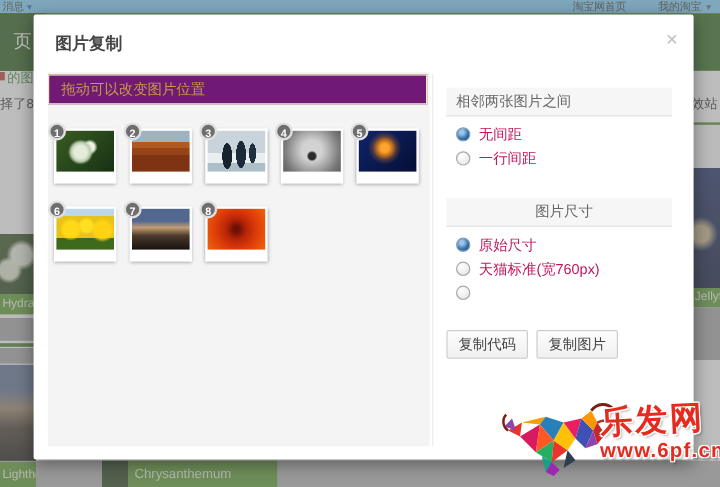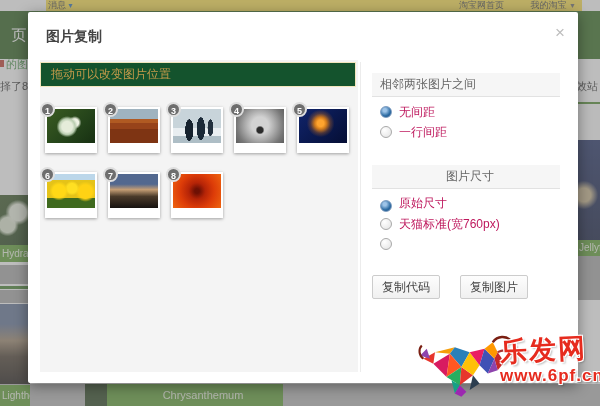--- a/index.html
+++ b/index.html
@@ -1,21 +1,21 @@
 <!DOCTYPE html>
 <html><head>
 <meta charset="utf-8">
 <style>
   html,body{margin:0;padding:0;background:#fff;}
   *{box-sizing:border-box;font-family:"Liberation Sans","DejaVu Sans",sans-serif;}
   .stage{position:relative;width:600px;height:406px;overflow:hidden;background:#fff;}
 
   
   .bg{position:absolute;inset:0;z-index:0;background:#fff;}
-  .topbar{position:absolute;left:0;top:0;width:536px;height:11px;background:#fde047;font-size:9px;color:#444;margin-left:46px;}
+  .topbar{position:absolute;left:0;top:0;width:600px;height:11px;background:#7dd3fc;font-size:9px;color:#444;}
   .topbar .left{position:absolute;left:2px;top:0;line-height:11px;}
   .topbar .arrow-blue{color:#2a6fb5;font-size:8px;}
   .topbar .r1{position:absolute;right:78px;top:0;line-height:11px;}
   .topbar .r2{position:absolute;right:6px;top:0;line-height:11px;}
   .topbar .arrow-dark{color:#666;font-size:7px;}
   .greenbar{position:absolute;left:0;top:11px;width:600px;height:48px;background:#2e6a1b;}
   .greenbar .tab{position:absolute;left:0;top:0;width:38px;height:48px;background:#265a15;color:#fff;font-size:15px;line-height:48px;text-align:center;}
   .bg-link{position:absolute;left:6px;top:57px;font-size:11px;color:#3f8f3f;}
   .bg-redmark{position:absolute;left:0;top:60px;width:4px;height:7px;background:#c0392b;}
   .bg-text1{position:absolute;left:0;top:79px;font-size:11px;color:#333;}
@@ -30,57 +30,57 @@
   .bg-graybar2{position:absolute;left:0;top:290px;width:30px;height:13px;background:#a6a6a6;}
   .bg-img-lighthouse{position:absolute;left:0;top:304px;width:30px;height:81px;
     background:linear-gradient(to bottom,#5d6f92 0 25%,#9a8469 45%,#45382a 65%,#191410 100%);}
   .lbl-lighthouse{left:0;top:385px;width:30px;height:21px;line-height:21px;}
   .bg-img-jellyfish{position:absolute;left:577px;top:140px;width:23px;height:100px;
     background:radial-gradient(circle at 30% 55%,#c8b48a 0 12%,transparent 25%),linear-gradient(#17275f,#081238);}
   .lbl-jellyfish{left:577px;top:240px;width:23px;height:16px;line-height:16px;}
   .bg-graybar3{position:absolute;left:577px;top:256px;width:23px;height:44px;background:#a6a6a6;}
   .bg-bottomstrip{position:absolute;left:0;top:384px;width:600px;height:22px;background:#b4b4b4;}
   .bg-darkgreen{position:absolute;left:85px;top:384px;width:22px;height:22px;background:#24401a;}
-  .lbl-chrys{left:107px;top:384px;width:176px;height:22px;line-height:22px;text-align:center;padding-left:16px;color:#e8f0dc;font-size:11px;}
+  .lbl-chrys{left:107px;top:384px;width:124px;height:22px;line-height:22px;text-align:left;padding-left:5px;color:#e8f0dc;font-size:11px;}
 
   
   .overlay{position:absolute;inset:0;background:rgba(128,128,128,0.52);z-index:5;}
 
   
   .modal{position:absolute;left:28px;top:12px;width:550px;height:371px;background:#fff;border-radius:2px;
     box-shadow:0 3px 14px rgba(0,0,0,.4);z-index:10;}
   .modal-title{position:absolute;left:18px;top:16px;font-size:14px;font-weight:bold;color:#444;}
   .modal-close{position:absolute;right:13px;top:12px;font-size:17px;color:#bdbdbd;cursor:pointer;line-height:1;}
   .left-panel{position:absolute;left:12px;top:48px;width:318px;height:312px;background:#f4f4f4;}
-  .notice{position:absolute;left:12px;top:50px;width:316px;height:25px;background:#14532d;border:1px solid #f2e6bd;
+  .notice{position:absolute;left:12px;top:50px;width:316px;height:25px;background:#701a75;border:1px solid #f2e6bd;
     color:#c49a4a;font-size:12px;line-height:23px;padding-left:10px;}
   .thumb{position:absolute;width:52px;height:46px;background:#fff;box-shadow:0 1px 3px rgba(0,0,0,.35);padding:2px;}
   .thumb .img{width:48px;height:34px;}
   .badge{position:absolute;left:-5px;top:-5px;width:15px;height:15px;border-radius:50%;background:#6e6e6e;
     border:2px solid rgba(235,235,235,.9);color:#fff;font-size:9px;font-weight:bold;text-align:center;line-height:15px;}
   .t1{background:radial-gradient(circle at 42% 52%,#e5ecda 0 16%,#b9cdb0 24%,transparent 32%),radial-gradient(circle at 58% 40%,#eef2e4 0 11%,transparent 19%),linear-gradient(135deg,#3a5c22,#24431a 60%,#173012);}
   .t2{background:linear-gradient(#9fb3bf 0 28%,#b05a22 28% 42%,#97431a 42% 60%,#7e3413 60% 100%);}
   .t3{background:radial-gradient(ellipse 14% 52% at 34% 62%,#16222e 0 60%,transparent 62%),radial-gradient(ellipse 14% 55% at 58% 58%,#1b2a38 0 60%,transparent 62%),radial-gradient(ellipse 10% 40% at 78% 55%,#22303e 0 60%,transparent 62%),linear-gradient(#c8d4da 0 55%,#e9eef1 55% 80%,#aebec6 80%);}
   .t4{background:radial-gradient(circle at 50% 62%,#2c2c2c 0 9%,transparent 14%),radial-gradient(circle at 50% 48%,#d2d2d2 0 28%,#a8a8a8 52%,#787878 78%,#5e5e5e 100%);}
   .t5{background:radial-gradient(circle at 45% 42%,#ffa42e 0 10%,#d07a1c 18%,rgba(200,110,30,.35) 30%,transparent 42%),linear-gradient(135deg,#10246b,#050e34);}
   .t6{background:radial-gradient(circle at 25% 50%,#ffd816 0 16%,transparent 24%),radial-gradient(circle at 52% 42%,#ffdf22 0 15%,transparent 23%),radial-gradient(circle at 80% 52%,#ffd214 0 16%,transparent 24%),linear-gradient(#bcd7ea 0 18%,#e5c318 18% 72%,#3f6a1e 72%);}
   .t7{background:linear-gradient(#52688f 0 30%,#c49d74 46%,#4a3a2a 66%,#171210 100%);}
   .t8{background:radial-gradient(circle at 50% 50%,#6e1004 0 8%,#b52407 28%,#dd3c08 58%,#ef650f 100%);}
 
   .divider{position:absolute;left:332px;top:50px;width:1px;height:310px;background:#ececec;}
   .right-panel{position:absolute;left:344px;top:48px;width:192px;height:312px;}
   .sec-header{position:absolute;left:0;width:188px;height:24px;background:#f6f6f6;border-bottom:1px solid #e2e2e2;
     color:#666;font-size:12px;line-height:23px;padding-left:8px;}
   .sec1{top:13px;} .sec2{top:105px;text-align:center;}
   .radio-row{position:absolute;left:8px;height:16px;display:flex;align-items:center;cursor:pointer;}
-  .rr1{top:44px;} .rr2{top:64px;} .rr3{top:136px;align-items:flex-end;} .rr4{top:156px;} .rr5{top:176px;}
+  .rr1{top:44px;} .rr2{top:64px;} .rr3{top:136px;} .rr4{top:156px;} .rr5{top:176px;}
   .radio{width:12px;height:12px;border-radius:50%;border:1px solid #a9a9a9;background:radial-gradient(circle at 35% 30%,#fff,#e2e2e2);margin-right:7px;flex:0 0 auto;}
   .radio.sel{border:1px solid #7d9cc0;background:radial-gradient(circle at 38% 32%,#9ec4e8 0 18%,#2e6da4 60%,#1d4d7e);}
   .radio-label{font-size:12px;color:#be185d;white-space:nowrap;}
-  .btn-row{position:absolute;left:0;top:215px;display:flex;gap:20px;}
+  .btn-row{position:absolute;left:0;top:215px;display:flex;gap:7px;}
   .btn{height:24px;padding:0 9px;font-size:12px;color:#444;background:linear-gradient(#fdfdfd,#f0f0f0);
     border:1px solid #ccc;border-radius:2px;line-height:22px;cursor:pointer;white-space:nowrap;}
 
   
   .watermark{position:absolute;left:418px;top:328px;width:182px;height:78px;z-index:20;}
   .wm-bull{position:absolute;left:0;top:6px;width:100px;height:66px;}
   .wm-name{position:absolute;left:82px;top:4px;font-size:27px;font-weight:bold;color:#e62b1e;letter-spacing:2px;
     text-shadow:-1px -1px 0 #fff,1px -1px 0 #fff,-1px 1px 0 #fff,1px 1px 0 #fff,2px 2px 2px rgba(0,0,0,.25);transform:rotate(-3deg);}
   .wm-url{position:absolute;left:82px;top:38px;font-size:17px;font-weight:bold;color:#e62b1e;letter-spacing:1px;
     text-shadow:-1px -1px 0 #fff,1px -1px 0 #fff,-1px 1px 0 #fff,1px 1px 0 #fff,2px 2px 2px rgba(0,0,0,.25);}

